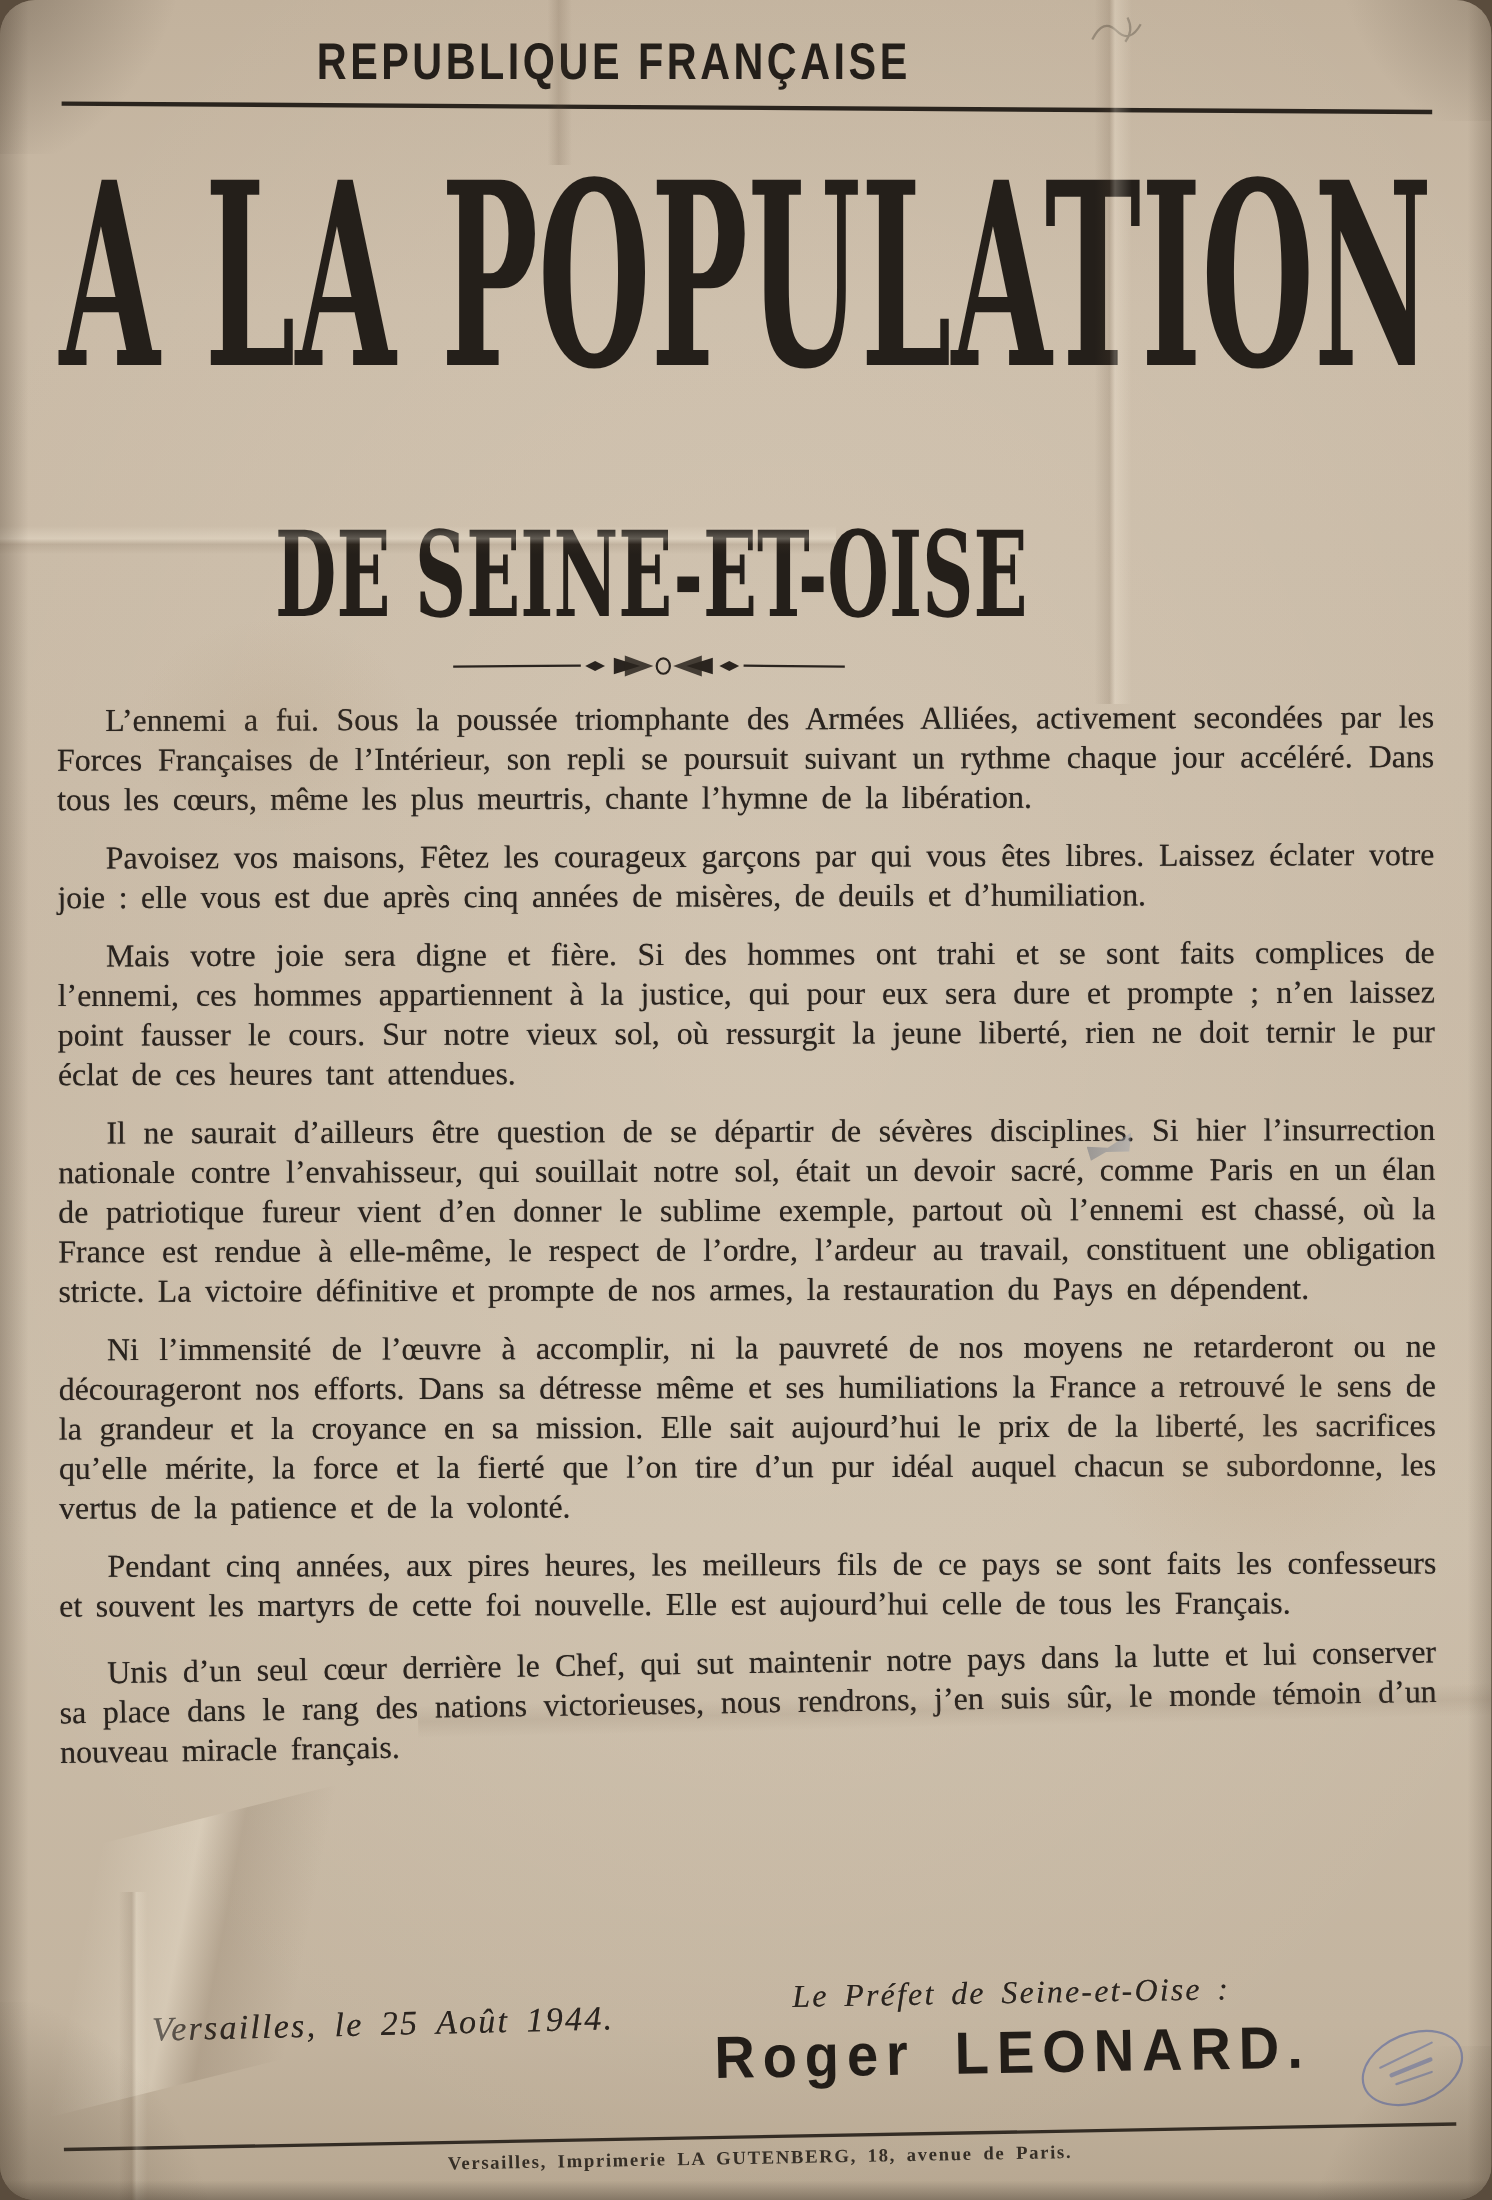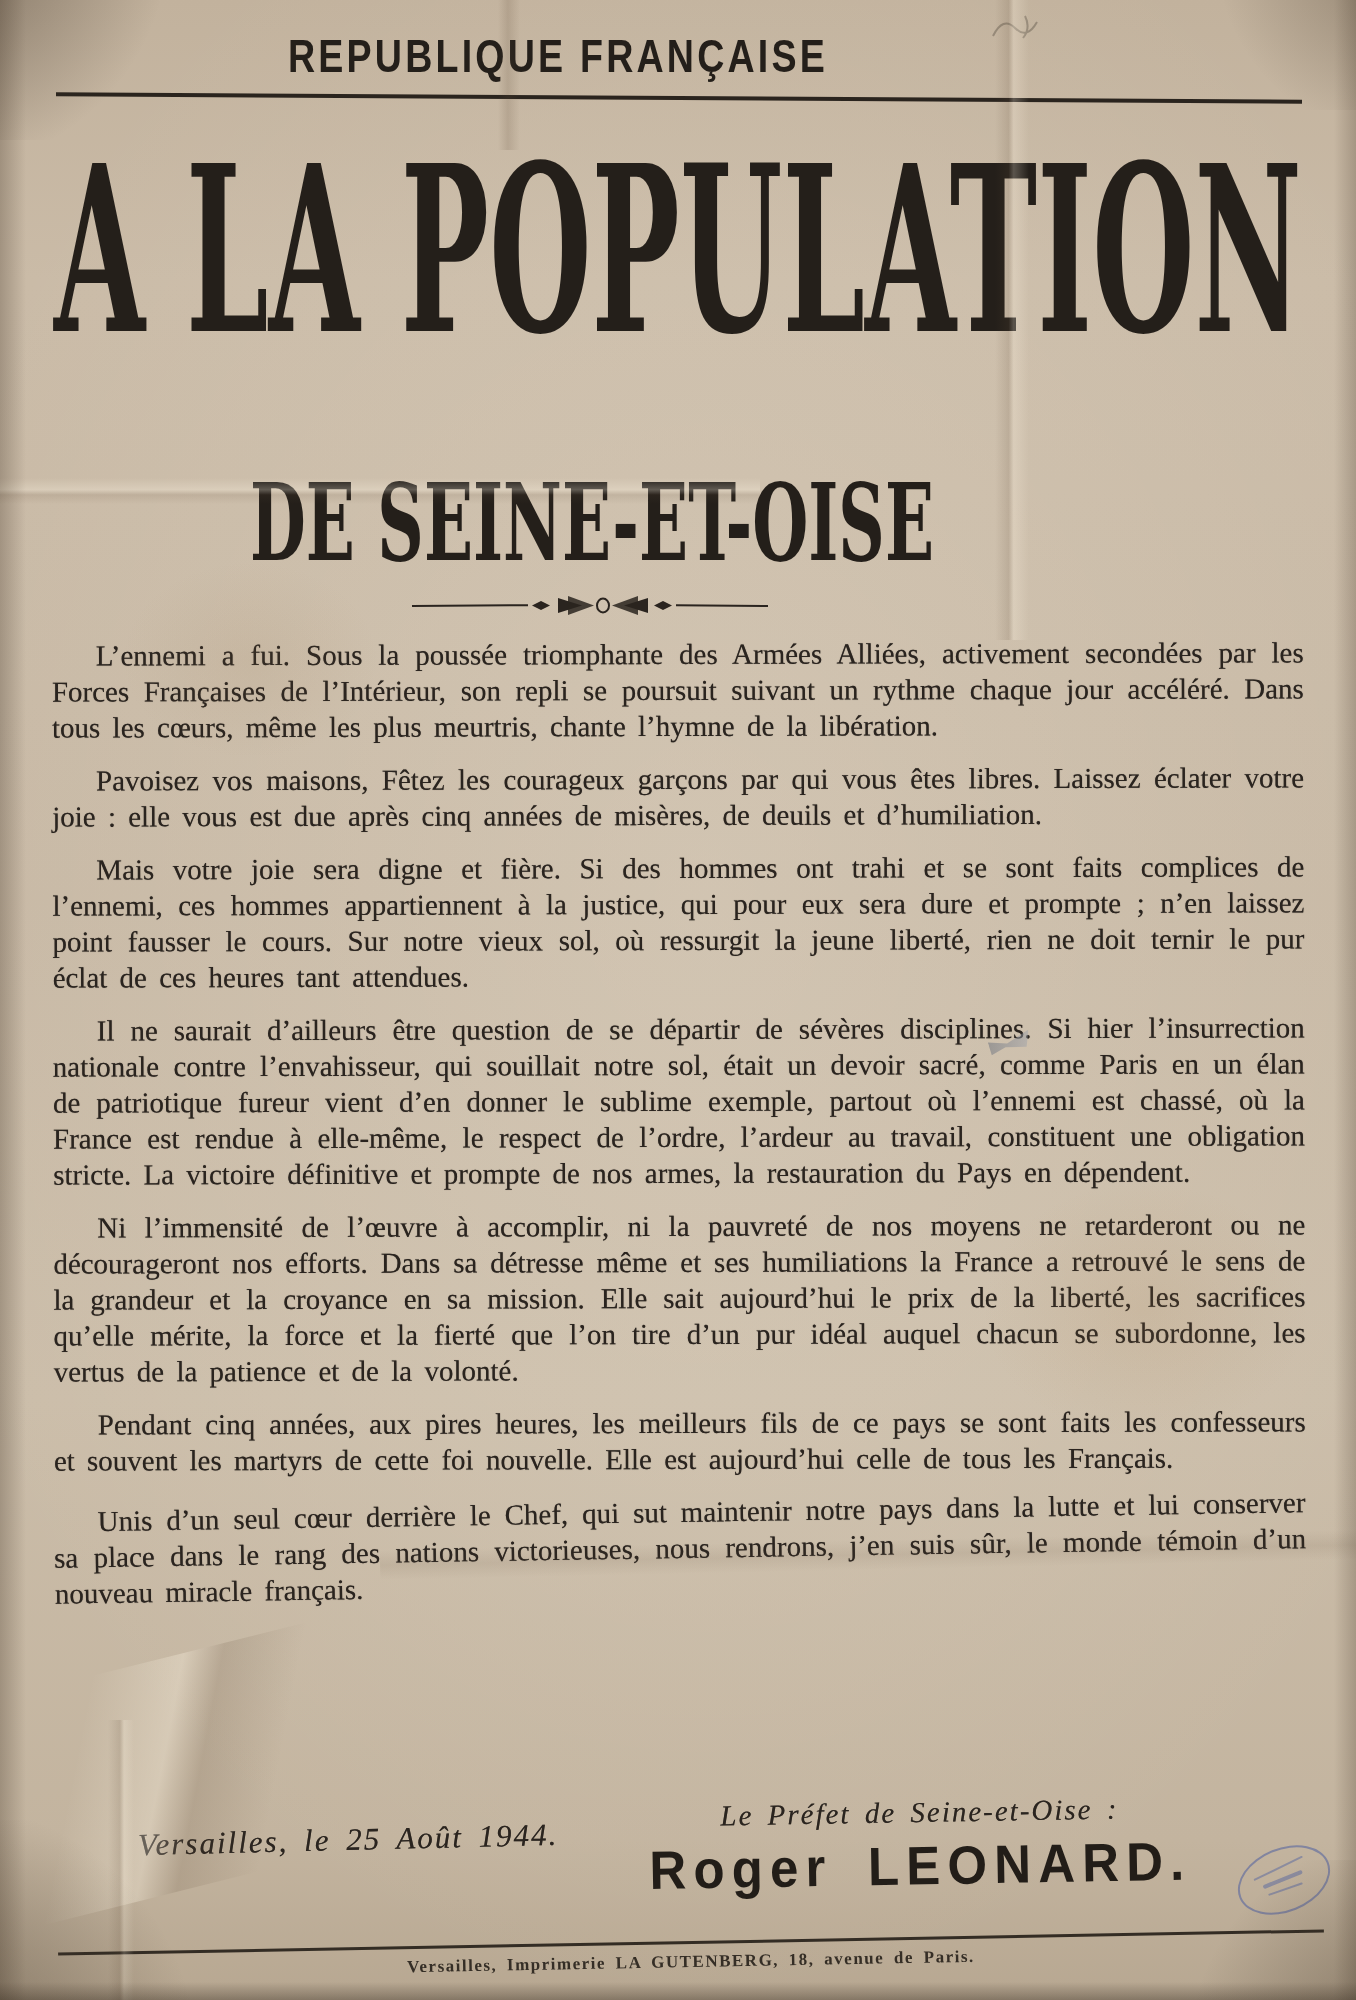--- a/index.html
+++ b/index.html
@@ -1,20 +1,20 @@
 <!DOCTYPE html>
 <html><head>
 <meta charset="utf-8">
 <style>
   html,body{margin:0;padding:0;background:#5a4c3d;}
   .scene{position:relative;width:1356px;height:2000px;overflow:hidden;
          background:
            radial-gradient(ellipse 1200px 1600px at 52% 45%, rgba(255,250,238,.18), rgba(0,0,0,0) 70%),
            linear-gradient(180deg,#c2b29d 0%, #cabba7 14%, #c7b8a4 45%, #cbbda9 70%, #c3b49f 92%, #b7a791 100%);
-         font-family:"Liberation Serif", serif; color:#2b2520;}
+         font-family:"Liberation Serif", serif; color:#2b2520;border-radius:32px;}
   
   .ovl{position:absolute;pointer-events:none;}
   .corner-tl{left:-60px;top:-60px;width:260px;height:200px;background:radial-gradient(circle at 0 0, rgba(62,50,38,.55), rgba(62,50,38,0) 70%);}
   .corner-tr{right:-50px;top:-50px;width:220px;height:160px;background:radial-gradient(circle at 100% 0, rgba(75,62,47,.45), rgba(75,62,47,0) 70%);}
   .corner-bl{left:-60px;bottom:-60px;width:280px;height:240px;background:radial-gradient(circle at 0 100%, rgba(66,54,40,.5), rgba(66,54,40,0) 70%);}
   .corner-br{right:-60px;bottom:-60px;width:260px;height:200px;background:radial-gradient(circle at 100% 100%, rgba(66,54,40,.5), rgba(66,54,40,0) 70%);}
   .crease-v1{left:995px;top:0;width:34px;height:640px;background:linear-gradient(90deg,rgba(0,0,0,0),rgba(96,76,56,.16) 40%,rgba(255,245,228,.25) 55%,rgba(0,0,0,0));}
   .crease-v2{left:498px;top:0;width:22px;height:150px;background:linear-gradient(90deg,rgba(0,0,0,0),rgba(96,76,56,.18) 45%,rgba(0,0,0,0));}
   .crease-h1{left:0;top:478px;width:760px;height:26px;background:linear-gradient(180deg,rgba(0,0,0,0),rgba(255,247,230,.28) 45%,rgba(96,76,56,.12) 65%,rgba(0,0,0,0));}
   .crease-h2{left:380px;top:1540px;width:976px;height:30px;background:linear-gradient(180deg,rgba(0,0,0,0),rgba(96,76,56,.10) 50%,rgba(0,0,0,0));transform:rotate(-1.2deg);}

